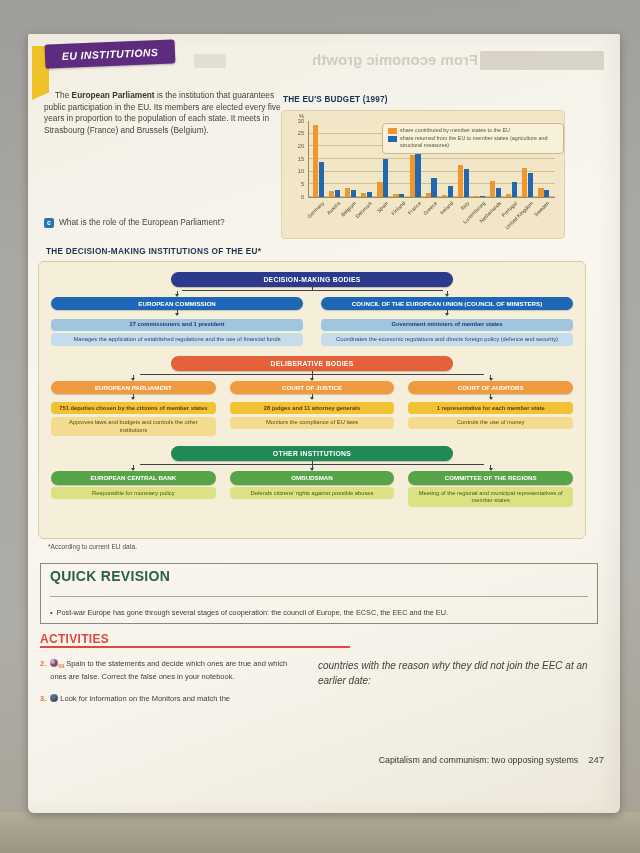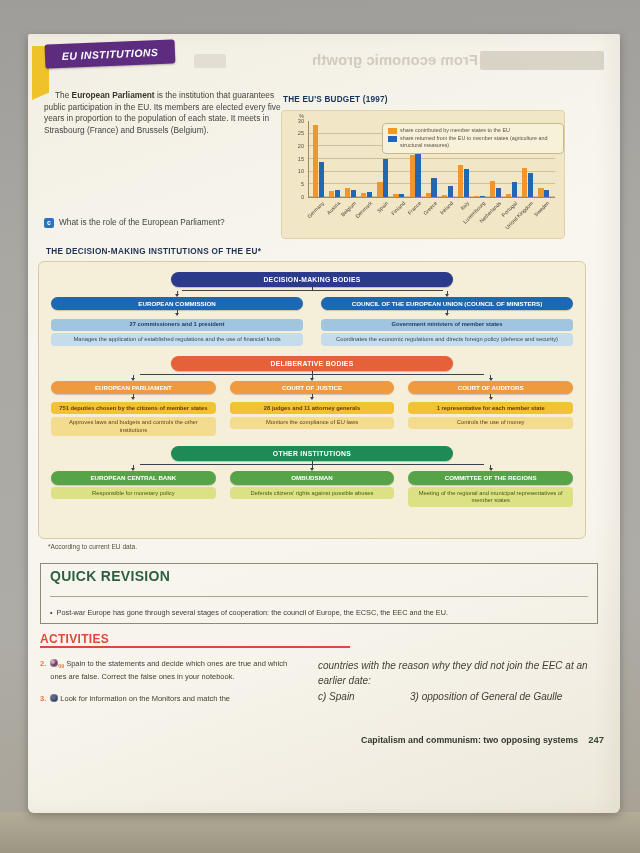--- a/index.html
+++ b/index.html
@@ -111,21 +111,21 @@
   .cd-icon{display:inline-block;width:8px;height:8px;border-radius:50%;
     background:radial-gradient(circle at 35% 35%, #c9a6b8 0 18%, #7a4668 40%, #5c3050 100%);
     vertical-align:-1px;box-shadow:inset 0 0 0 1px rgba(255,255,255,.3);}
   .track-num{font-size:5.2px;color:#e07b35;font-weight:bold;vertical-align:-2px;}
   .globe-icon{display:inline-block;width:8px;height:8px;border-radius:50%;
     background:radial-gradient(circle at 38% 35%, #5a6a8c 0 25%, #2e3952 70%, #1e2738 100%);
     vertical-align:-1px;box-shadow:inset 0 0 0 .8px rgba(200,210,230,.35);}
   .pair-row{display:flex;margin-top:1px;}
   .pair-left{flex:0 0 92px;}
   
-  .footer{position:absolute;right:16px;top:700px;font-size:8.8px;font-weight:bold;color:#33392e;}
+  .footer{position:absolute;right:16px;top:720px;font-size:8.8px;font-weight:normal;color:#33392e;}
   .footer .pgnum{margin-left:10px;color:#3a4a38;font-size:9.5px;}
 </style>
 </head>
 <body>
 
 <div class="desk"></div>
 
 <div class="page">
 
   <div class="yellow-tab"></div>
@@ -365,23 +365,19 @@
       <span><span class="cd-icon"></span><span class="track-num">09</span> <span>Spain to the statements and decide which ones are true and which ones are false. Correct the false ones in your notebook.</span></span>
     </div>
     <div class="act-item">
       <span class="act-num">3.</span>
       <span><span class="globe-icon"></span> <span>Look for information on the Monitors and match the</span></span>
     </div>
   </div>
 
   <div class="act-right">
     <div>countries with the reason why they did not join the EEC at an earlier date:</div>
-    <div class="pair-row">
-      <span class="pair-left">c) Spain</span>
-      <span>3) opposition of General de Gaulle</span>
-    </div>
   </div>
 
   <div class="footer">
     <span>Capitalism and communism: two opposing systems</span><span class="pgnum">247</span>
   </div>
 
 </div>
 
 </body></html>

